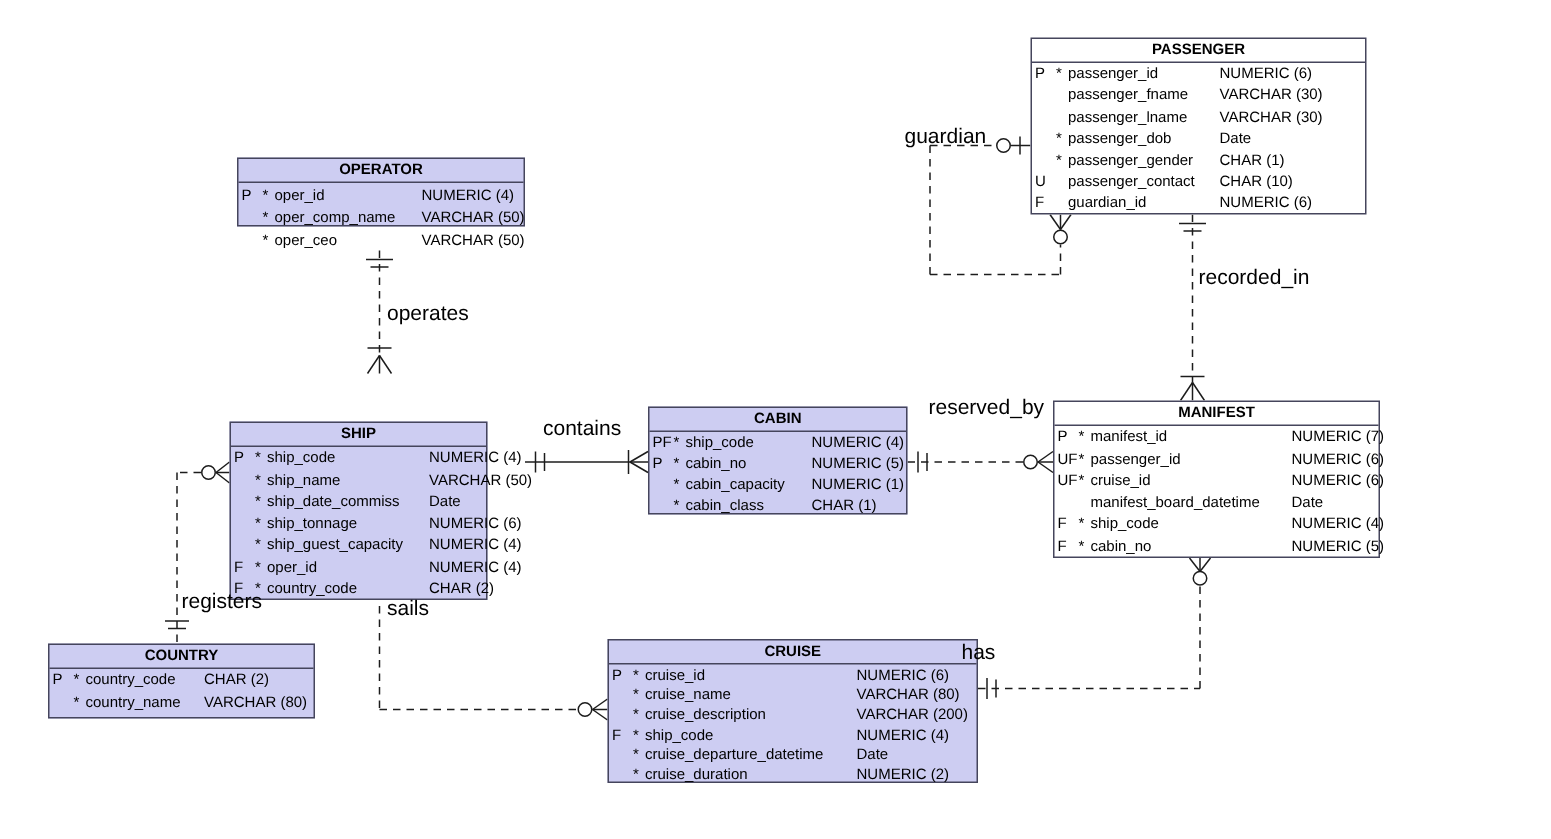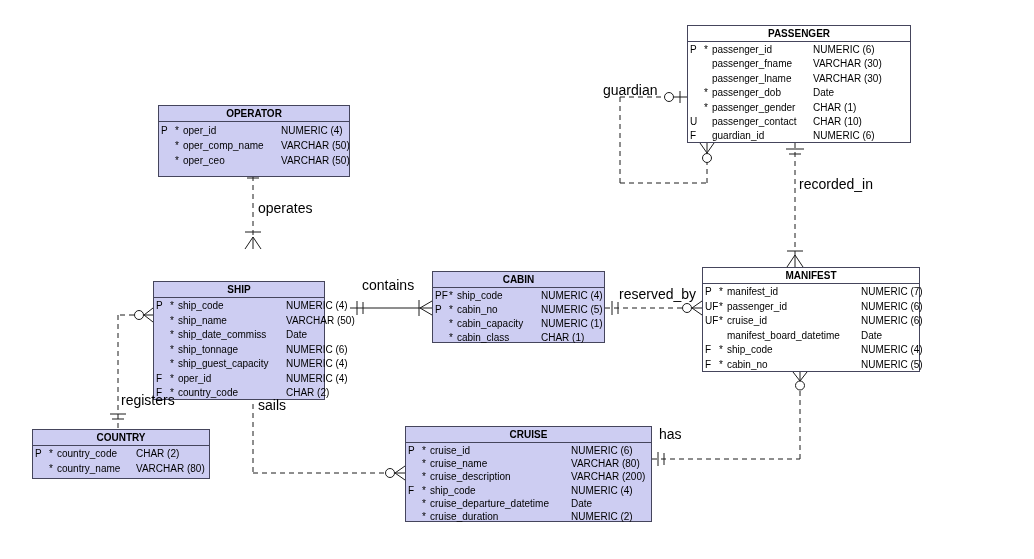--- a/index.html
+++ b/index.html
@@ -122,21 +122,21 @@
       <line x1="664" y1="453" x2="664" y2="465"></line>
       <line class="dash" x1="652" y1="459" x2="800" y2="459"></line>
       <line class="dash" x1="800" y1="459" x2="800" y2="390"></line>
       <circle cx="800" cy="385.5" r="4.5"></circle>
       <line x1="800" y1="381" x2="793" y2="372"></line>
       <line x1="800" y1="381" x2="800" y2="372"></line>
       <line x1="800" y1="381" x2="807" y2="372"></line>
     </g>
   </svg>
 
-  <div class="entity lavender" style="left:158px; top:105px; width:192px; height:72px; --rh:15px; --tc:122px;">
+  <div class="entity lavender" style="left:158px; top:105px; width:192px; height:46px; --rh:15px; --tc:122px;">
     <div class="entity-title">OPERATOR</div>
     <div class="rows">
         <div class="row"><span class="key">P</span><span class="star">*</span><span class="nm">oper_id</span><span class="tp">NUMERIC (4)</span></div>
         <div class="row"><span class="key"></span><span class="star">*</span><span class="nm">oper_comp_name</span><span class="tp">VARCHAR (50)</span></div>
         <div class="row"><span class="key"></span><span class="star">*</span><span class="nm">oper_ceo</span><span class="tp">VARCHAR (50)</span></div>
       </div>
   </div>
 
   <div class="entity white" style="left:687px; top:25px; width:224px; height:118px; --rh:14.4px; --tc:125px;">
     <div class="entity-title">PASSENGER</div>
@@ -202,19 +202,19 @@
         <div class="row"><span class="key"></span><span class="star">*</span><span class="nm">cruise_description</span><span class="tp">VARCHAR (200)</span></div>
         <div class="row"><span class="key">F</span><span class="star">*</span><span class="nm">ship_code</span><span class="tp">NUMERIC (4)</span></div>
         <div class="row"><span class="key"></span><span class="star">*</span><span class="nm">cruise_departure_datetime</span><span class="tp">Date</span></div>
         <div class="row"><span class="key"></span><span class="star">*</span><span class="nm">cruise_duration</span><span class="tp">NUMERIC (2)</span></div>
       </div>
   </div>
 
   <div class="rel-label" style="left:603px; top:82px;">guardian</div>
   <div class="rel-label" style="left:258px; top:200px;">operates</div>
   <div class="rel-label" style="left:362px; top:277px;">contains</div>
-  <div class="rel-label" style="left:619px; top:286px;text-align:center;">reserved_by</div>
+  <div class="rel-label" style="left:619px; top:263px;text-align:center;">reserved_by</div>
   <div class="rel-label" style="left:799px; top:176px;">recorded_in</div>
   <div class="rel-label" style="left:121px; top:392px;">registers</div>
   <div class="rel-label" style="left:258px; top:397px;">sails</div>
-  <div class="rel-label" style="left:659px; top:426px;">has</div>
+  <div class="rel-label" style="left:641px; top:426px;">has</div>
 
 </div>
 
 </body></html>

